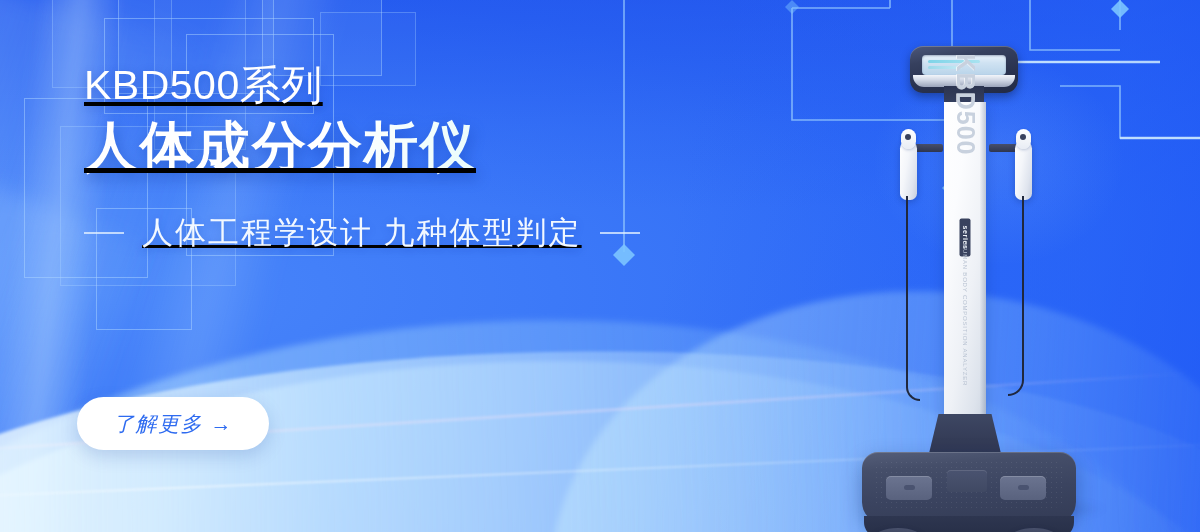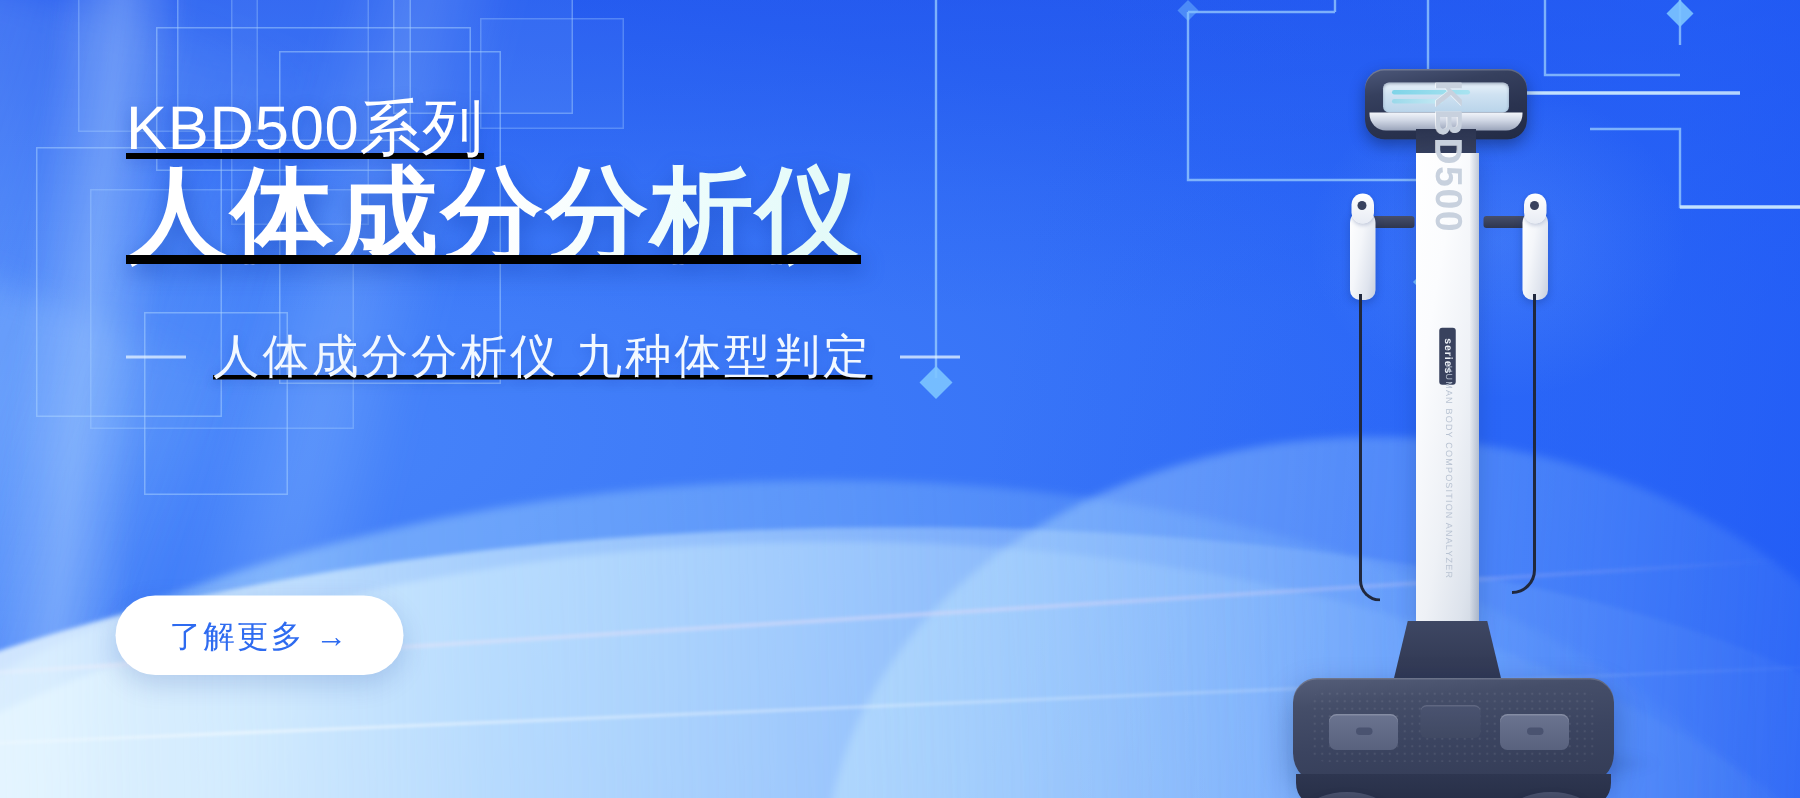--- a/index.html
+++ b/index.html
@@ -81,21 +81,22 @@
 
   
   .copy{position:absolute;left:84px;top:64px;width:640px;z-index:6;text-decoration:underline;}
 
   .eyebrow{
     font-size:41px;line-height:1.06;color:#ffffff;font-weight:400;
     letter-spacing:.5px;white-space:nowrap;
     text-shadow:0 2px 10px rgba(10,50,160,.28);
   }
   .headline{
-    font-size:68px;line-height:1.08;font-weight:700;letter-spacing:2px;
+    margin-top:10px;
+    font-size:54px;line-height:1.08;font-weight:700;letter-spacing:2px;
     white-space:nowrap;
     background:linear-gradient(104deg,#ffffff 0%,#ffffff 38%,#eafcfb 62%,#d4f6f2 100%);
     -webkit-background-clip:text;background-clip:text;color:transparent;
     filter:drop-shadow(2px 5px 7px rgba(16,60,170,.45));
   }
   .subline{
     margin-top:36px;
     display:flex;align-items:center;gap:18px;
     white-space:nowrap;
   }
@@ -107,21 +108,21 @@
 
   .cta{
     position:absolute;left:77px;top:397px;z-index:6;
     width:192px;height:53px;border-radius:27px;
     background:#ffffff;
     display:flex;align-items:center;justify-content:center;
     box-shadow:0 6px 18px rgba(12,48,150,.18);
     cursor:pointer;
   }
   .cta-label{
-    font-size:21px;color:#2e6bf0;letter-spacing:1.5px;font-weight:400;
+    font-size:21px;color:#2e6bf0;letter-spacing:1.5px;font-weight:400;font-style:italic;
   }
 
   
   .device{position:absolute;left:848px;top:46px;width:300px;height:486px;z-index:5;}
 
   .dev-shadow{
     position:absolute;left:10px;bottom:6px;width:290px;height:34px;
     background:radial-gradient(50% 50% at 50% 50%, rgba(16,46,120,.34), rgba(16,46,120,0) 72%);
     filter:blur(3px);
   }
@@ -372,21 +373,21 @@
   <div class="swoosh sw2"></div>
   <div class="swoosh sw-thin"></div>
   <div class="swoosh sw3"></div>
   <div class="swoosh sw-thin2"></div>
 
   <div class="copy">
     <div class="eyebrow">KBD500系列</div>
     <div class="headline">人体成分分析仪</div>
     <div class="subline">
       <span class="dash"></span>
-      <span class="subtext">人体成分分析仪  九种体型判定</span>
+      <span class="subtext">人体工程学设计  九种体型判定</span>
       <span class="dash"></span>
     </div>
   </div>
 
   <div class="cta">
     <span class="cta-label">了解更多 →</span>
   </div>
 
 </div>
 

